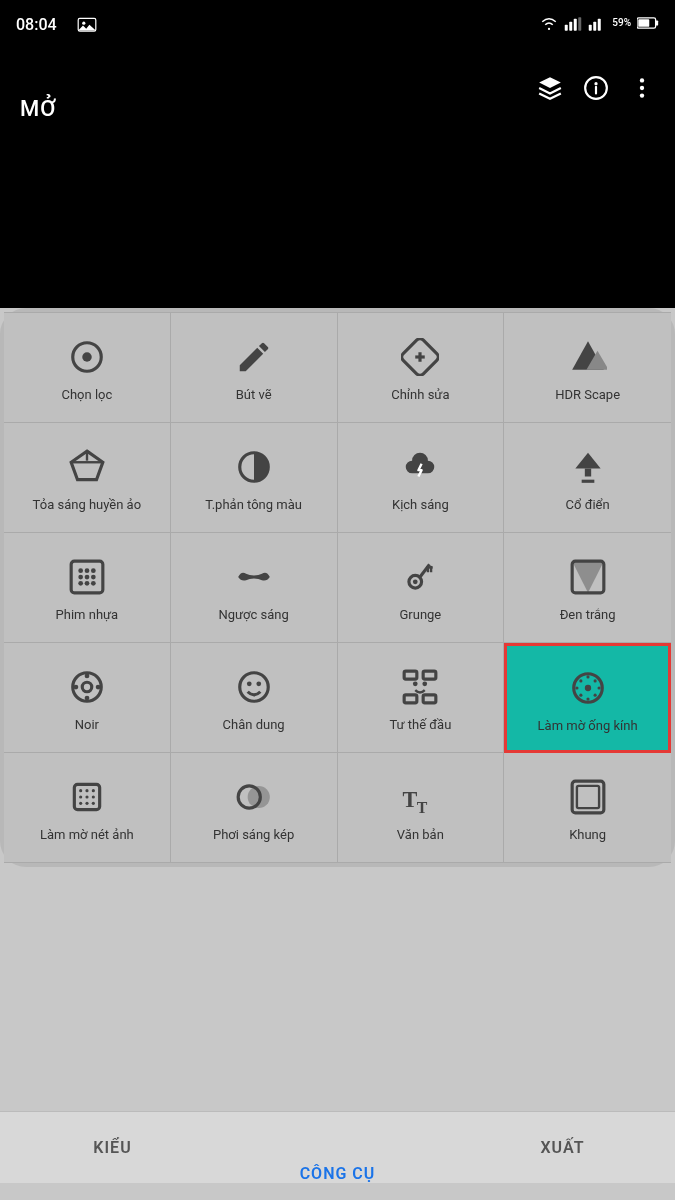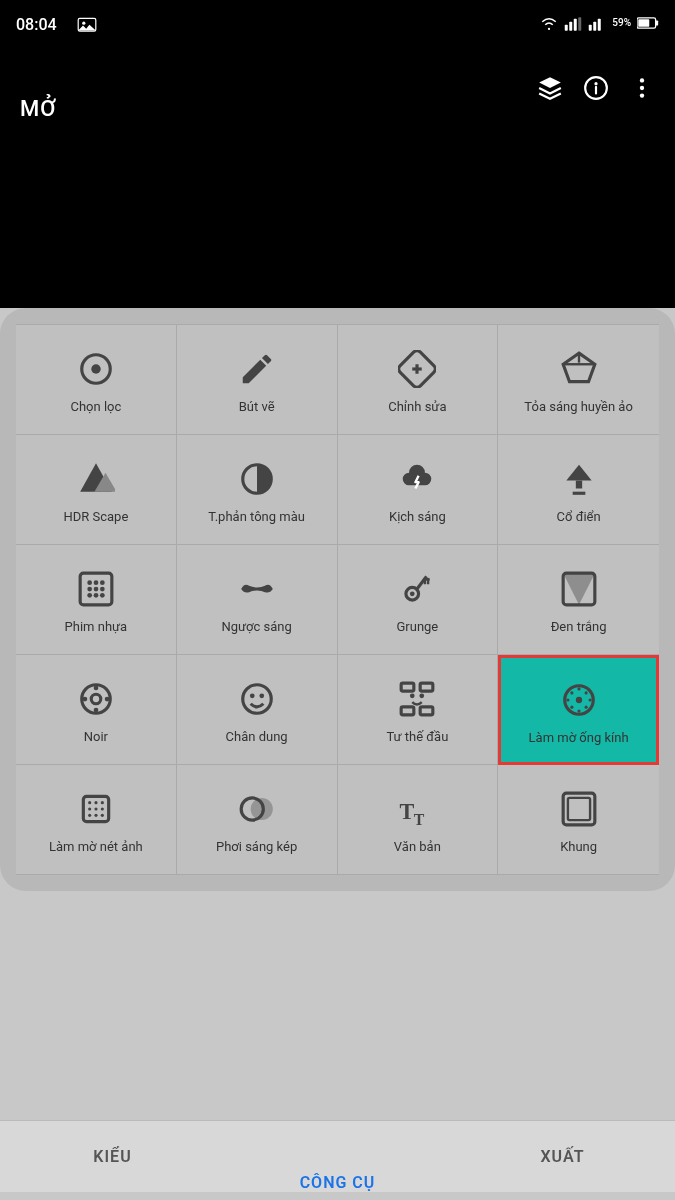--- a/index.html
+++ b/index.html
@@ -63,21 +63,21 @@
     .canvas-area {
       width: 100%;
       height: 180px;
       background: #000;
     }
 
     
     .grid-area {
       width: 100%;
       background: #b8b8b8;
-      padding: 16px;
+      padding: 4px;
       border-radius: 26px;
     }
 
     .grid {
       display: grid;
       grid-template-columns: repeat(4, 1fr);
       border-top: 1px solid #aaa;
     }
 
     .grid-item {
@@ -127,21 +127,21 @@
     
     .bottom-nav {
       width: 100%;
       height: 72px;
       background: #d8d8d8;
       display: flex;
       align-items: center;
       justify-content: space-around;
       border-top: 1px solid #bbb;
       position: absolute;
-      bottom: 8px;
+      bottom: 17px;
     }
     .bottom-nav-item {
       flex: 1;
       display: flex;
       align-items: center;
       justify-content: center;
       height: 100%;
       font-size: 16px;
       font-weight: 600;
       letter-spacing: 1px;
@@ -245,35 +245,35 @@
             <rect x="3" y="3" width="18" height="18" rx="3" fill="none" stroke="#444" stroke-width="2" transform="rotate(45 12 12)"></rect>
             <rect x="9" y="11" width="6" height="2" fill="#444"></rect>
             <rect x="11" y="9" width="2" height="6" fill="#444"></rect>
           </svg>
         </div>
         <span class="grid-item-label">Chỉnh sửa</span>
       </div>
       <div class="grid-item">
         <div class="grid-item-icon">
           <svg viewBox="0 0 24 24" fill="#444">
+            <polygon points="12,2 2,20 22,20"></polygon>
+            <polygon points="18,8 11,20 25,20" fill="#888"></polygon>
+          </svg>
+        </div>
+        <span class="grid-item-label">HDR Scape</span>
+      </div>
+      <div class="grid-item">
+        <div class="grid-item-icon">
+          <svg viewBox="0 0 24 24" fill="#444">
             <polygon points="12,2 22,9 18,20 6,20 2,9" fill="none" stroke="#444" stroke-width="2"></polygon>
             <line x1="12" y1="2" x2="12" y2="8" stroke="#444" stroke-width="1.5"></line>
             <line x1="2" y1="9" x2="22" y2="9" stroke="#444" stroke-width="1.5"></line>
           </svg>
         </div>
         <span class="grid-item-label">Tỏa sáng huyền ảo</span>
-      </div>
-      <div class="grid-item">
-        <div class="grid-item-icon">
-          <svg viewBox="0 0 24 24" fill="#444">
-            <polygon points="12,2 2,20 22,20"></polygon>
-            <polygon points="18,8 11,20 25,20" fill="#888"></polygon>
-          </svg>
-        </div>
-        <span class="grid-item-label">HDR Scape</span>
       </div>
       <div class="grid-item">
         <div class="grid-item-icon">
           <svg viewBox="0 0 24 24" fill="#444">
             <circle cx="12" cy="12" r="9" fill="none" stroke="#444" stroke-width="2"></circle>
             <path d="M12 3 A9 9 0 0 1 12 21" fill="#444"></path>
           </svg>
         </div>
         <span class="grid-item-label">T.phản tông màu</span>
       </div>

